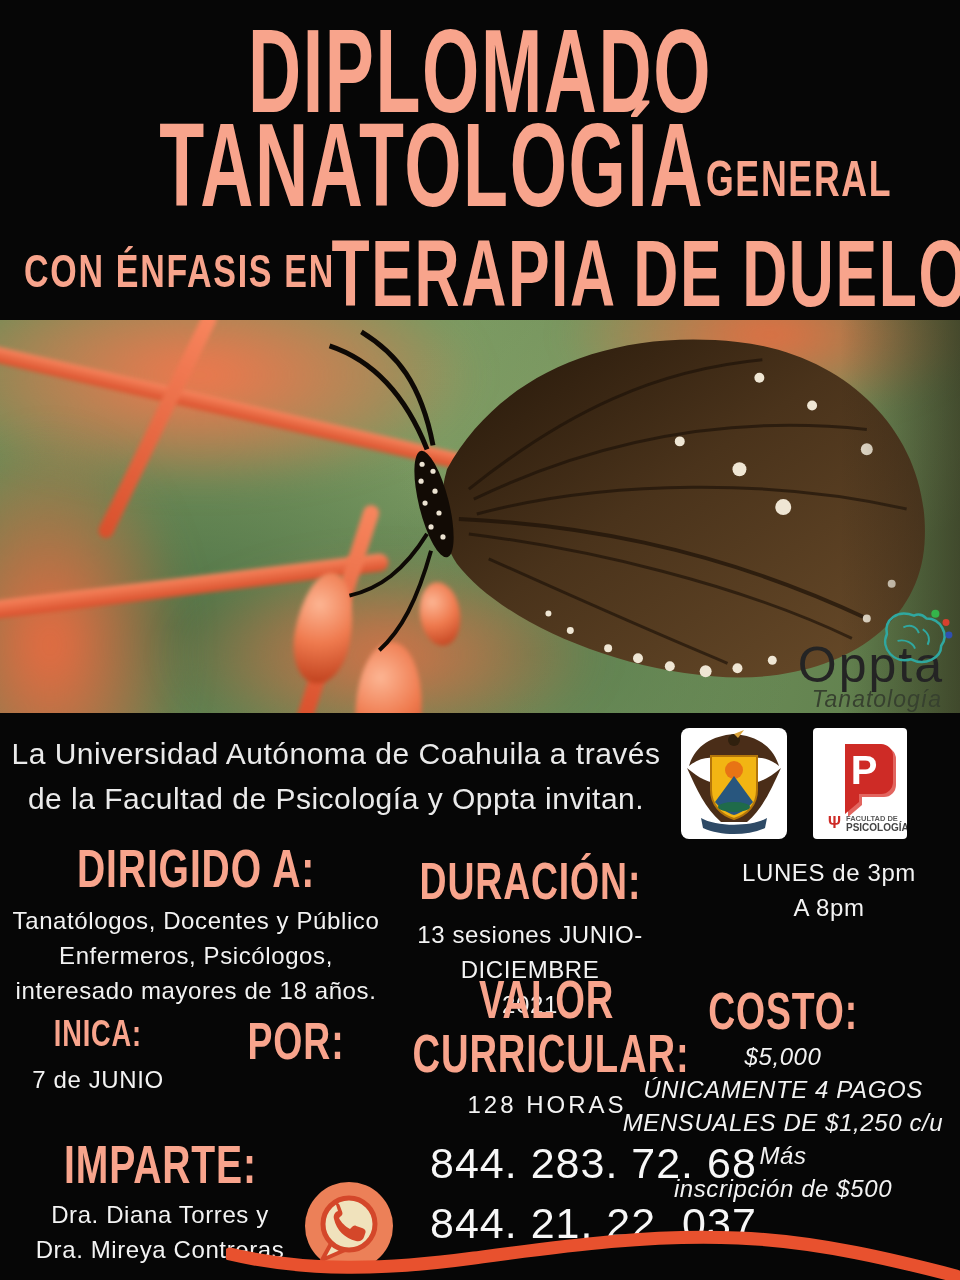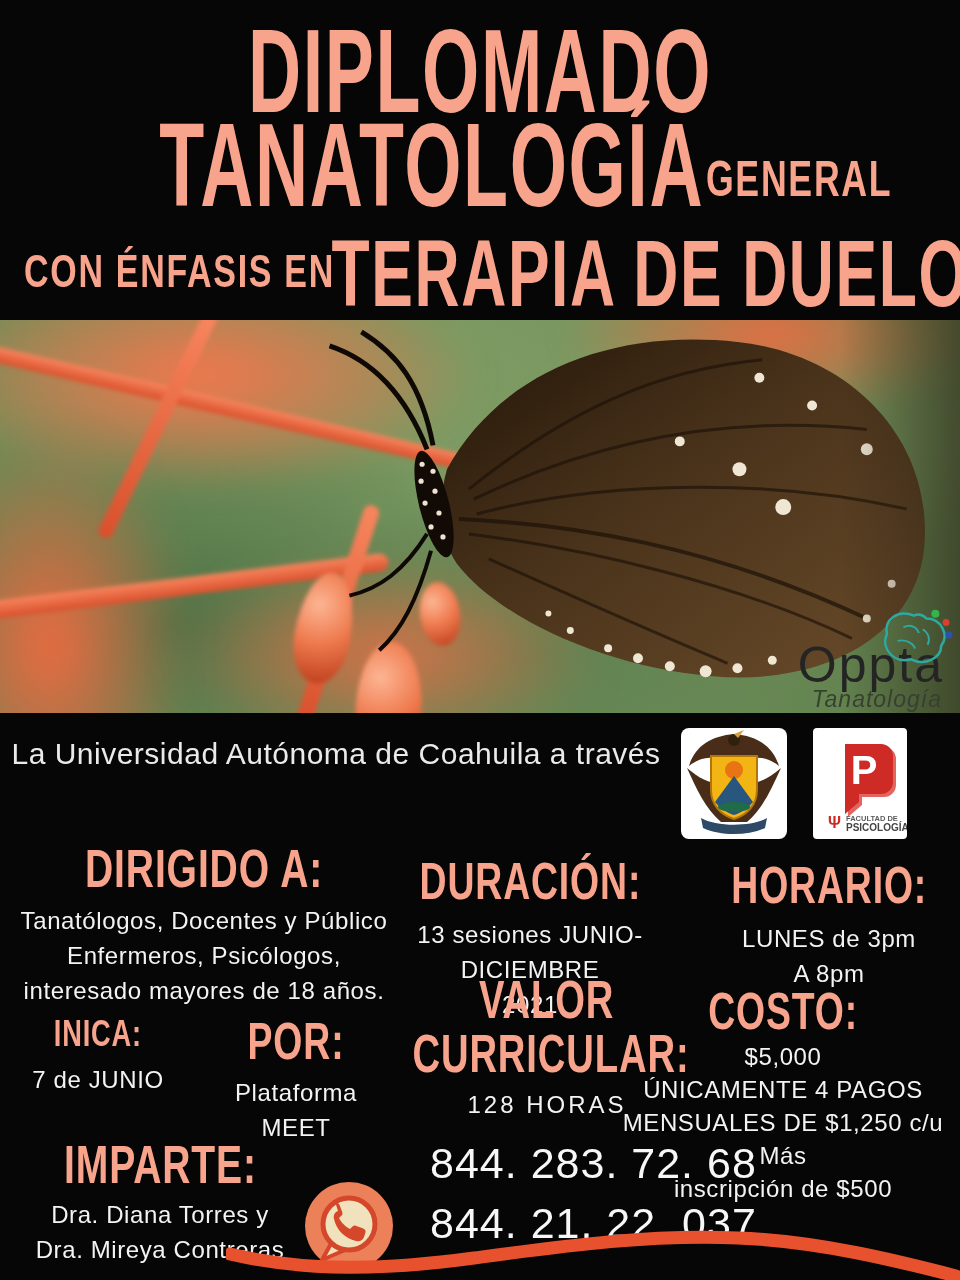--- a/index.html
+++ b/index.html
@@ -59,36 +59,36 @@
   .invitation{position:absolute;left:0;top:731px;width:672px;text-align:center;color:#EAEAEA;font-size:30px;line-height:1.5;letter-spacing:.5px;}
   .logo-tile{position:absolute;background:#fff;}
   .tile-crest{left:681px;top:728px;width:106px;height:111px;border-radius:8px;}
   .tile-psy{left:813px;top:728px;width:94px;height:111px;border-radius:4px;}
 
   
   .sec{position:absolute;text-align:center;color:var(--white);}
   .sec-title{color:var(--salmon);font-weight:700;white-space:nowrap;}
   .sec-title .stretch{transform:scale(.85,1.18);transform-origin:center top;letter-spacing:1px;}
   .sec-body{font-size:24px;line-height:1.45;letter-spacing:.6px;color:#F3F3F3;}
-  .sec-dirigido{left:8px;top:836px;width:392px;}
+  .sec-dirigido{left:0;top:836px;width:392px;}
   .sec-dirigido .sec-title{font-size:46px;margin-bottom:14px;}
   .sec-duracion{left:362px;top:852px;width:336px;}
   .sec-duracion .sec-title{font-size:44px;margin-bottom:16px;}
   .sec-horario{left:702px;top:856px;width:254px;}
   .sec-horario .sec-title{font-size:44px;margin-bottom:16px;}
   .sec-inica{left:10px;top:1012px;width:176px;}
   .sec-inica .sec-title{font-size:32px;margin-bottom:14px;}
   .sec-por{left:201px;top:1012px;width:190px;}
   .sec-por .sec-title{font-size:44px;margin-bottom:14px;}
   .sec-valor{left:388px;top:968px;width:318px;}
   .sec-valor .sec-title{font-size:45px;line-height:1.2;}
   .sec-valor .sec-body{margin-top:12px;letter-spacing:3px;}
   .sec-costo{left:606px;top:982px;width:354px;}
   .sec-costo .sec-title{font-size:44px;margin-bottom:8px;}
-  .sec-costo .sec-body{line-height:1.38;}
+  .sec-costo .sec-body{line-height:1.38;font-style:italic;}
   .sec-imparte{left:26px;top:1132px;width:268px;}
   .sec-imparte .sec-title{font-size:46px;margin-bottom:12px;}
 
   
   .phones{position:absolute;left:430px;top:1142px;width:360px;color:#F7F7F7;font-size:43px;letter-spacing:1px;line-height:1;white-space:nowrap;}
   .phones .p2{margin-top:17px;}
   .wa{position:absolute;left:303px;top:1180px;width:92px;height:92px;}
   .wave{position:absolute;left:226px;top:1228px;width:734px;height:52px;}
 </style>
 </head>
@@ -174,20 +174,21 @@
         <circle cx="74" cy="17" r="3.6" fill="#D8402F"></circle>
         <circle cx="77" cy="30" r="3.6" fill="#2F4FB0"></circle>
       </svg>
       <div class="oppta-name">Oppta</div>
       <div class="oppta-tag">Tanatología</div>
     </div>
   </div>
 
   <div class="invitation">
     <div>La Universidad Autónoma de Coahuila a través</div>
+    <div>de la Facultad de Psicología y Oppta invitan.</div>
   </div>
 
   <div class="logo-tile tile-crest">
     <svg viewBox="0 0 106 111" width="106" height="111">
       <path d="M8,38 C14,18 30,8 53,6 C76,8 92,18 98,38 C88,30 78,28 70,31 L36,31 C28,28 18,30 8,38 Z" fill="#4A2D18"></path>
       <path d="M6,40 C16,62 24,80 40,94 L66,94 C82,80 90,62 100,40 C86,52 74,57 62,55 L44,55 C32,57 20,52 6,40 Z" fill="#4A2D18"></path>
       <circle cx="53" cy="12" r="6" fill="#30200e"></circle>
       <path d="M53,6 l10,-4 -6,8 Z" fill="#d8a23a"></path>
       <path d="M30,28 h46 v34 c0,15 -10,25 -23,29 c-13,-4 -23,-14 -23,-29 Z" fill="#F2B513" stroke="#B3750A" stroke-width="2"></path>
       <circle cx="53" cy="42" r="9" fill="#E87414"></circle>
@@ -219,39 +220,35 @@
 
   <div class="sec sec-duracion">
     <div class="sec-title"><span class="stretch">DURACIÓN:</span></div>
     <div class="sec-body">
       <div>13 sesiones JUNIO-DICIEMBRE</div>
       <div>2021</div>
     </div>
   </div>
 
   <div class="sec sec-horario">
-    <div class="sec-title"><span class="stretch">HORARIO:</span></div>
     <div class="sec-body">
       <div>LUNES de 3pm</div>
       <div>A 8pm</div>
     </div>
   </div>
 
   <div class="sec sec-inica">
     <div class="sec-title"><span class="stretch">INICA:</span></div>
     <div class="sec-body">
       <div>7 de JUNIO</div>
     </div>
   </div>
 
   <div class="sec sec-por">
     <div class="sec-title"><span class="stretch">POR:</span></div>
-    <div class="sec-body">
-      <div>Plataforma MEET</div>
-    </div>
   </div>
 
   <div class="sec sec-valor">
     <div class="sec-title">
       <div><span class="stretch">VALOR</span></div>
       <div><span class="stretch">CURRICULAR:</span></div>
     </div>
     <div class="sec-body">
       <div>128 HORAS</div>
     </div>

